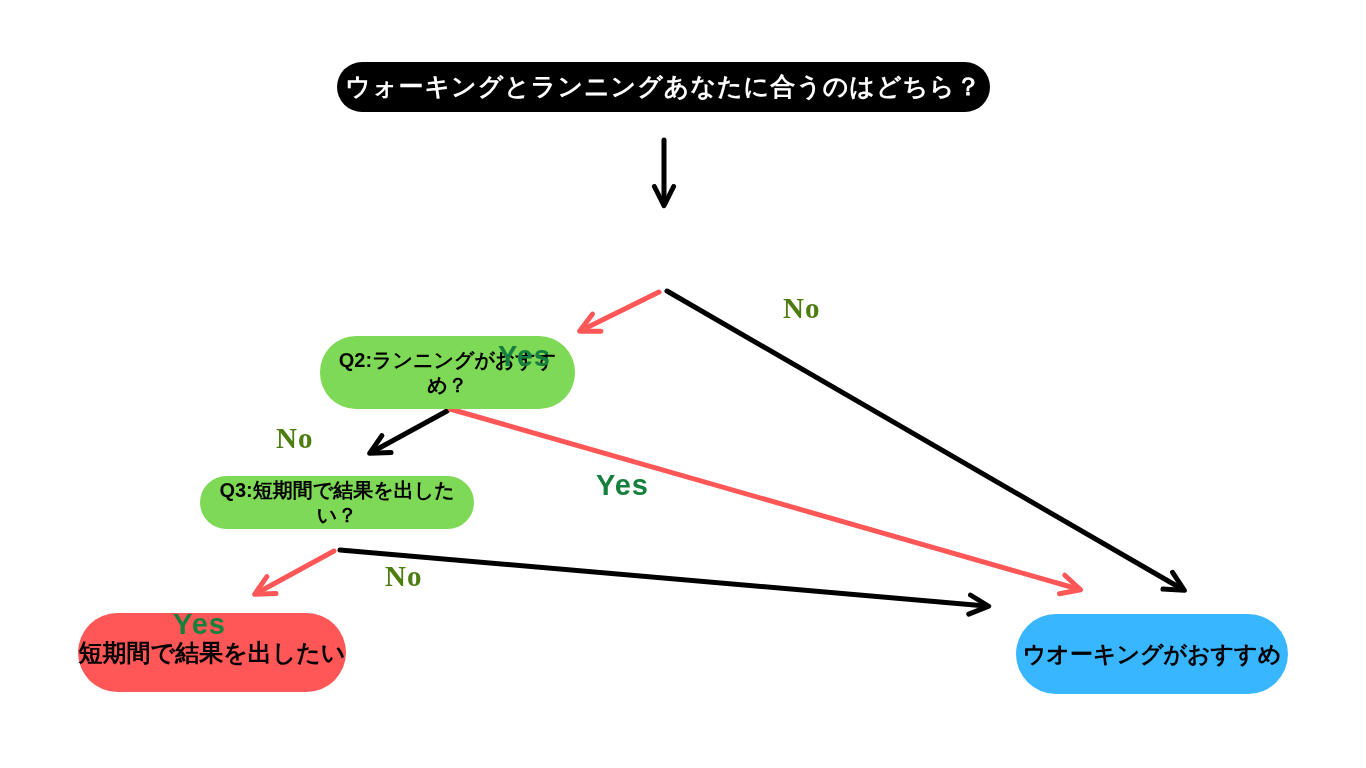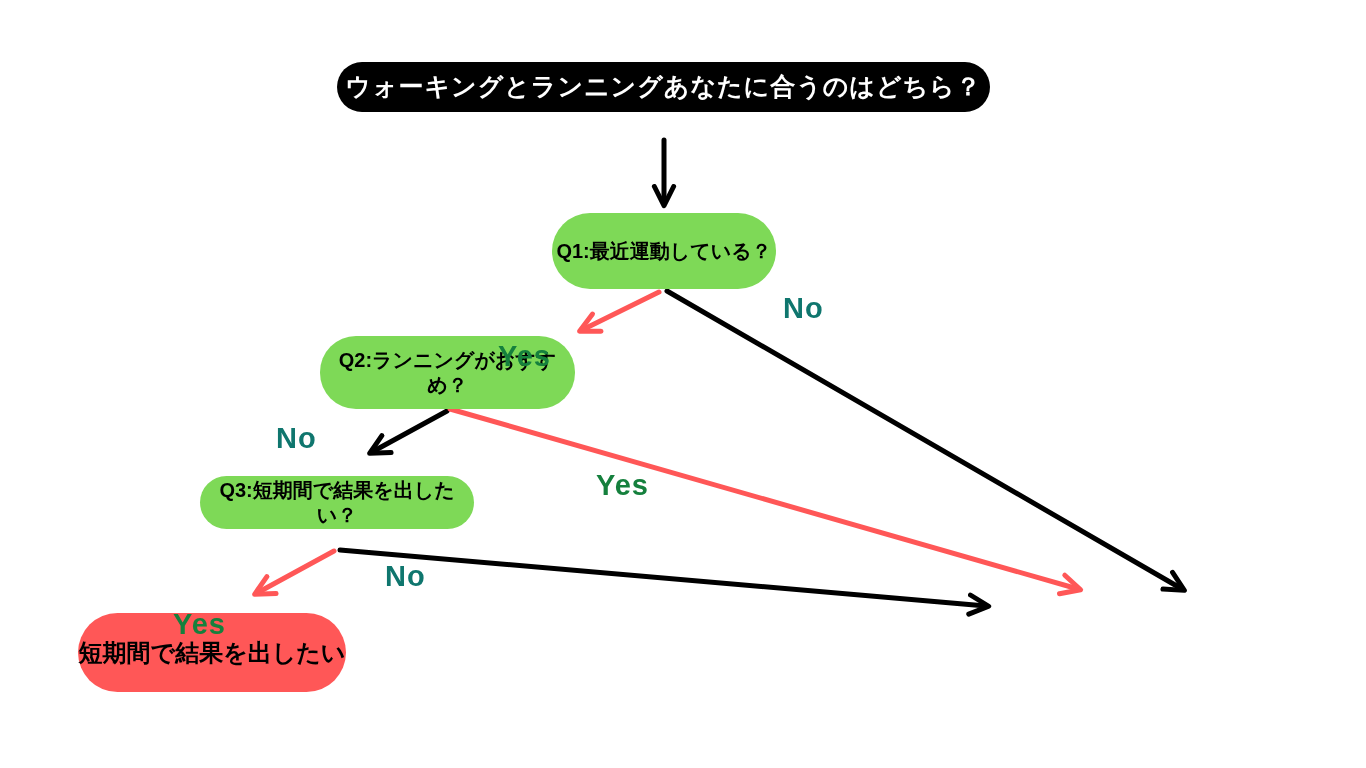--- a/index.html
+++ b/index.html
@@ -59,21 +59,21 @@
     font-size: 23px;
   }
   .edge-label {
     position: absolute;
     font-weight: 800;
     font-size: 29px;
     letter-spacing: 1px;
     white-space: nowrap;
   }
   .label-red { color: #15803d; margin-top: 48px; }
-  .label-black { color: #0f766e; }
+  .label-black { color: #4d7c0f; font-family: Liberation Serif, serif; }
   .lbl-q1-yes { left: 498px; top: 292px; }
   .lbl-q1-no  { left: 783px; top: 292px; }
   .lbl-q2-no  { left: 276px; top: 422px; }
   .lbl-q2-yes { left: 596px; top: 421px; }
   .lbl-q3-yes { left: 173px; top: 560px; }
   .lbl-q3-no  { left: 385px; top: 560px; }
 </style>
 </head>
 <body>
 
@@ -99,28 +99,28 @@
 
     <line x1="450" y1="409" x2="1078" y2="589" stroke-width="5" stroke-linecap="round" marker-end="url(#head-red)" stroke="#FF5757"></line>
 
     <line x1="334" y1="551" x2="257" y2="593" stroke-width="5" stroke-linecap="round" marker-end="url(#head-red)" stroke="#FF5757"></line>
 
     <line x1="340" y1="550" x2="986" y2="606" stroke-width="5" stroke-linecap="round" marker-end="url(#head-black)" stroke="#000000"></line>
   </svg>
 
   <div class="node node-title" style="background-color: rgb(0, 0, 0);">ウォーキングとランニングあなたに合うのはどちら？</div>
 
-  <div class="node node-q1" style="background-color: rgb(126, 217, 87);">Q1:最近運動している？</div>
 
   <div class="node node-q2" style="background-color: rgb(126, 217, 87);">Q2:ランニングがおすすめ？</div>
 
   <div class="node node-q3" style="background-color: rgb(126, 217, 87);">Q3:短期間で結果を出したい？</div>
 
   <div class="node node-running" style="background-color: rgb(255, 87, 87);">短期間で結果を出したい</div>
 
+  <div class="node node-walking" style="background-color: rgb(56, 182, 255);">ウオーキングがおすすめ</div>
 
   <span class="edge-label label-red lbl-q1-yes">Yes</span>
   <span class="edge-label label-black lbl-q1-no">No</span>
   <span class="edge-label label-black lbl-q2-no">No</span>
   <span class="edge-label label-red lbl-q2-yes">Yes</span>
   <span class="edge-label label-red lbl-q3-yes">Yes</span>
   <span class="edge-label label-black lbl-q3-no">No</span>
 
 </div>
 

